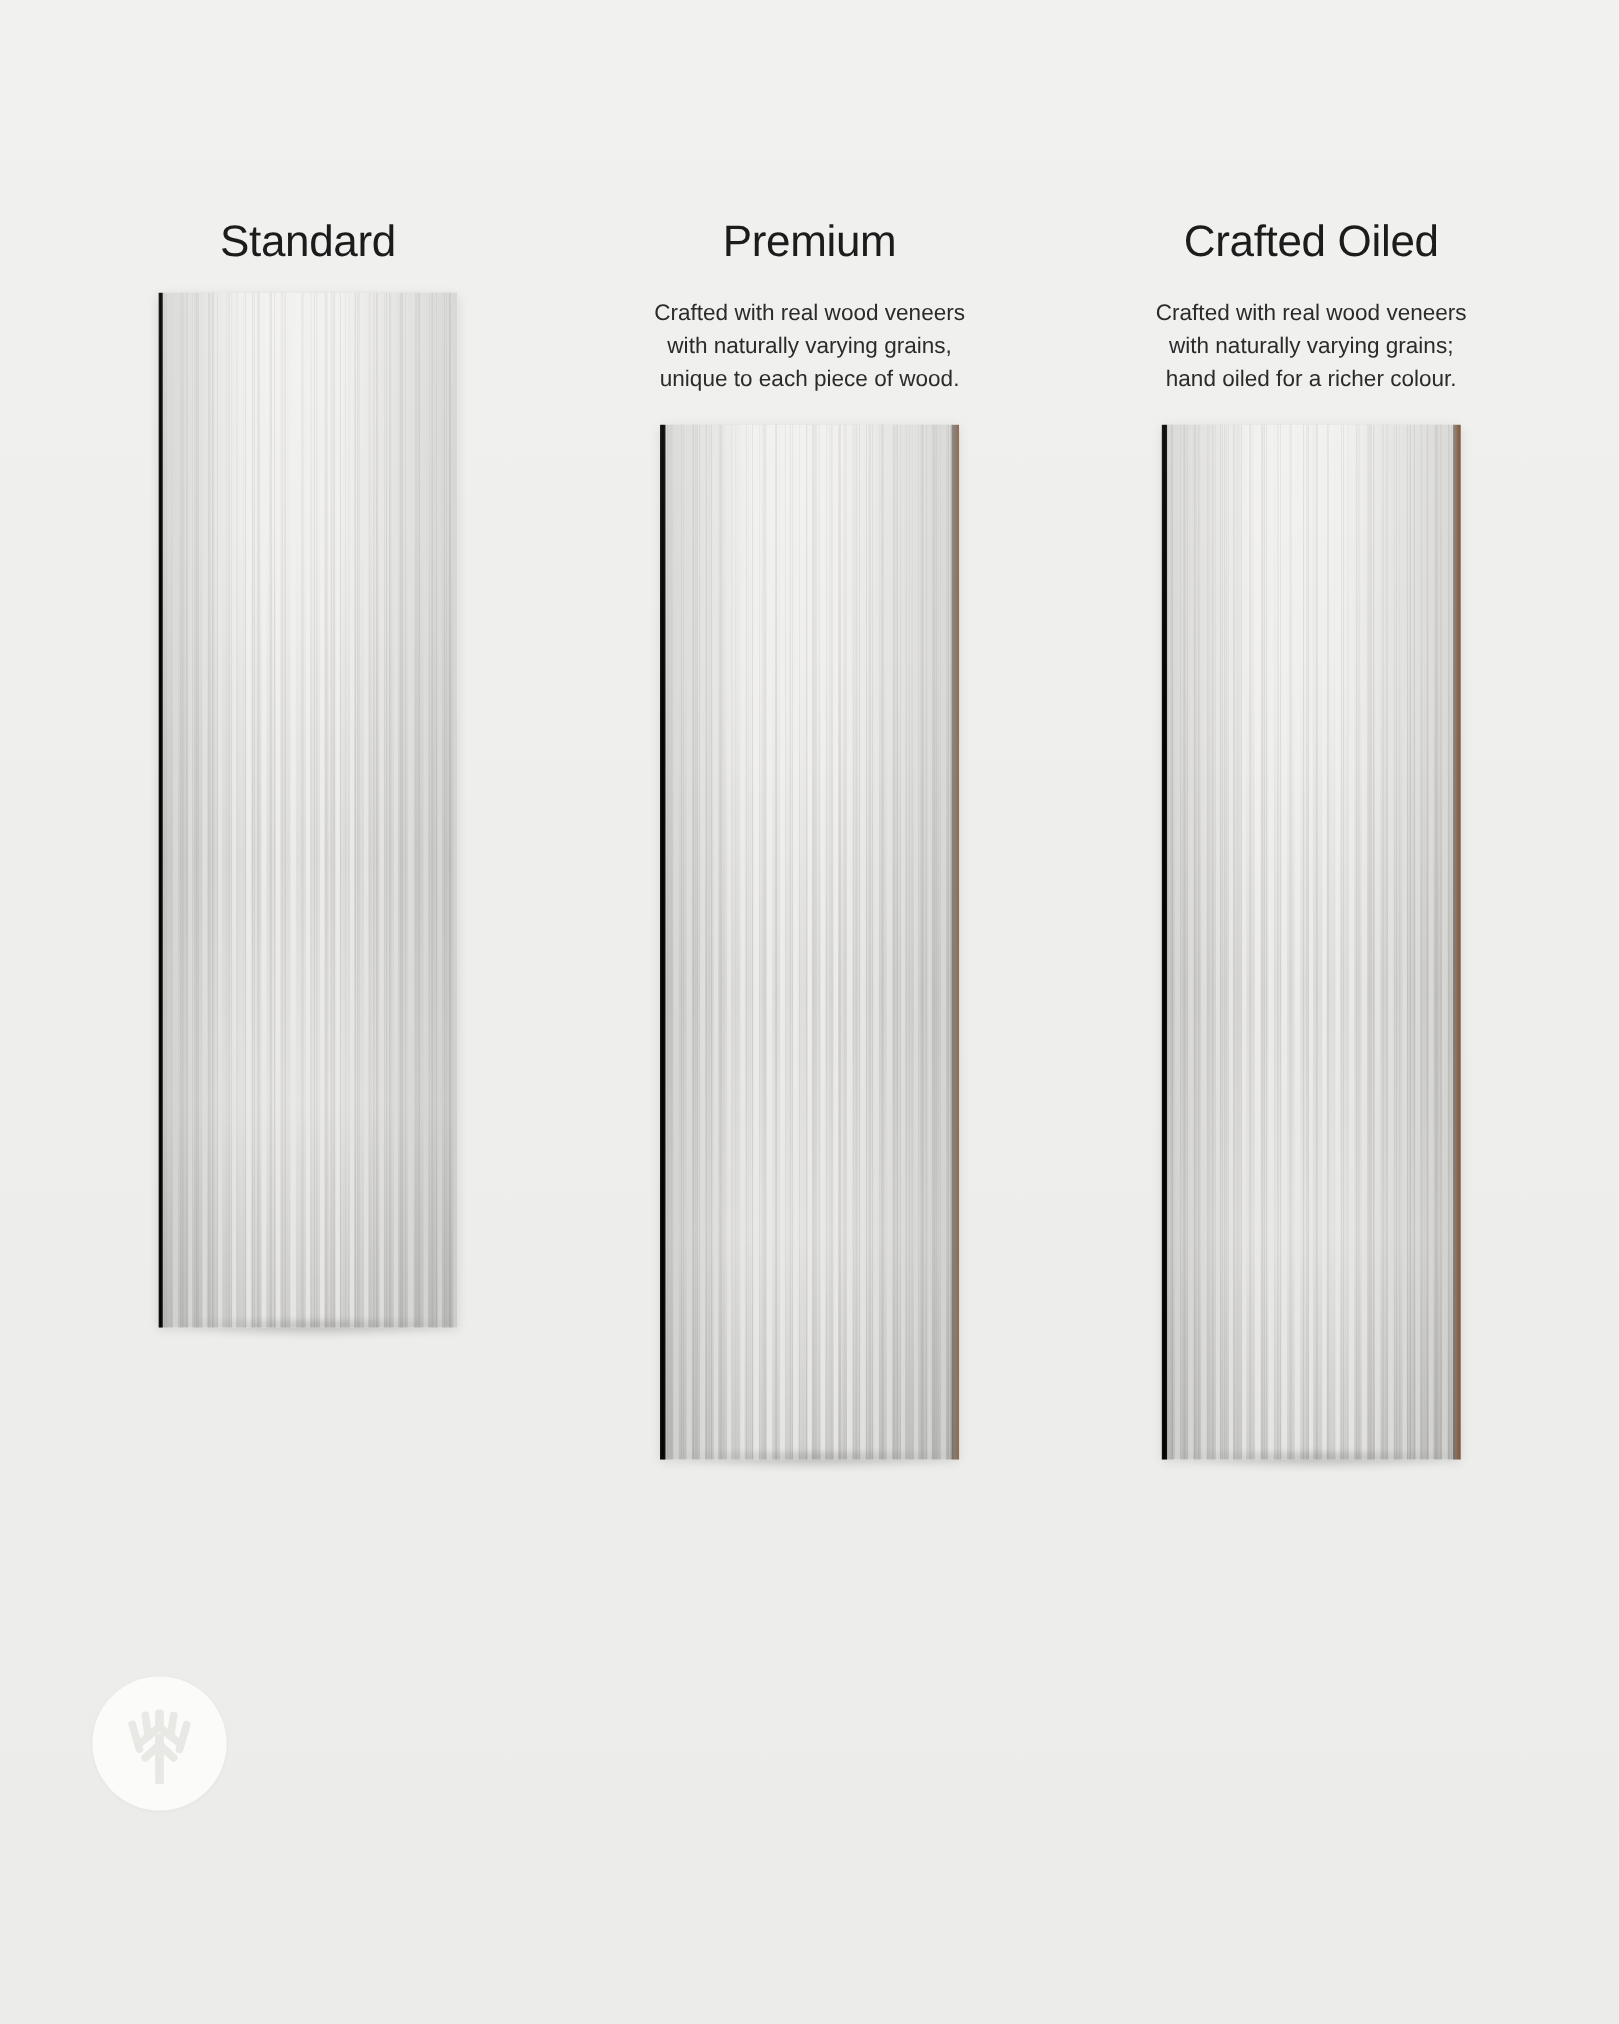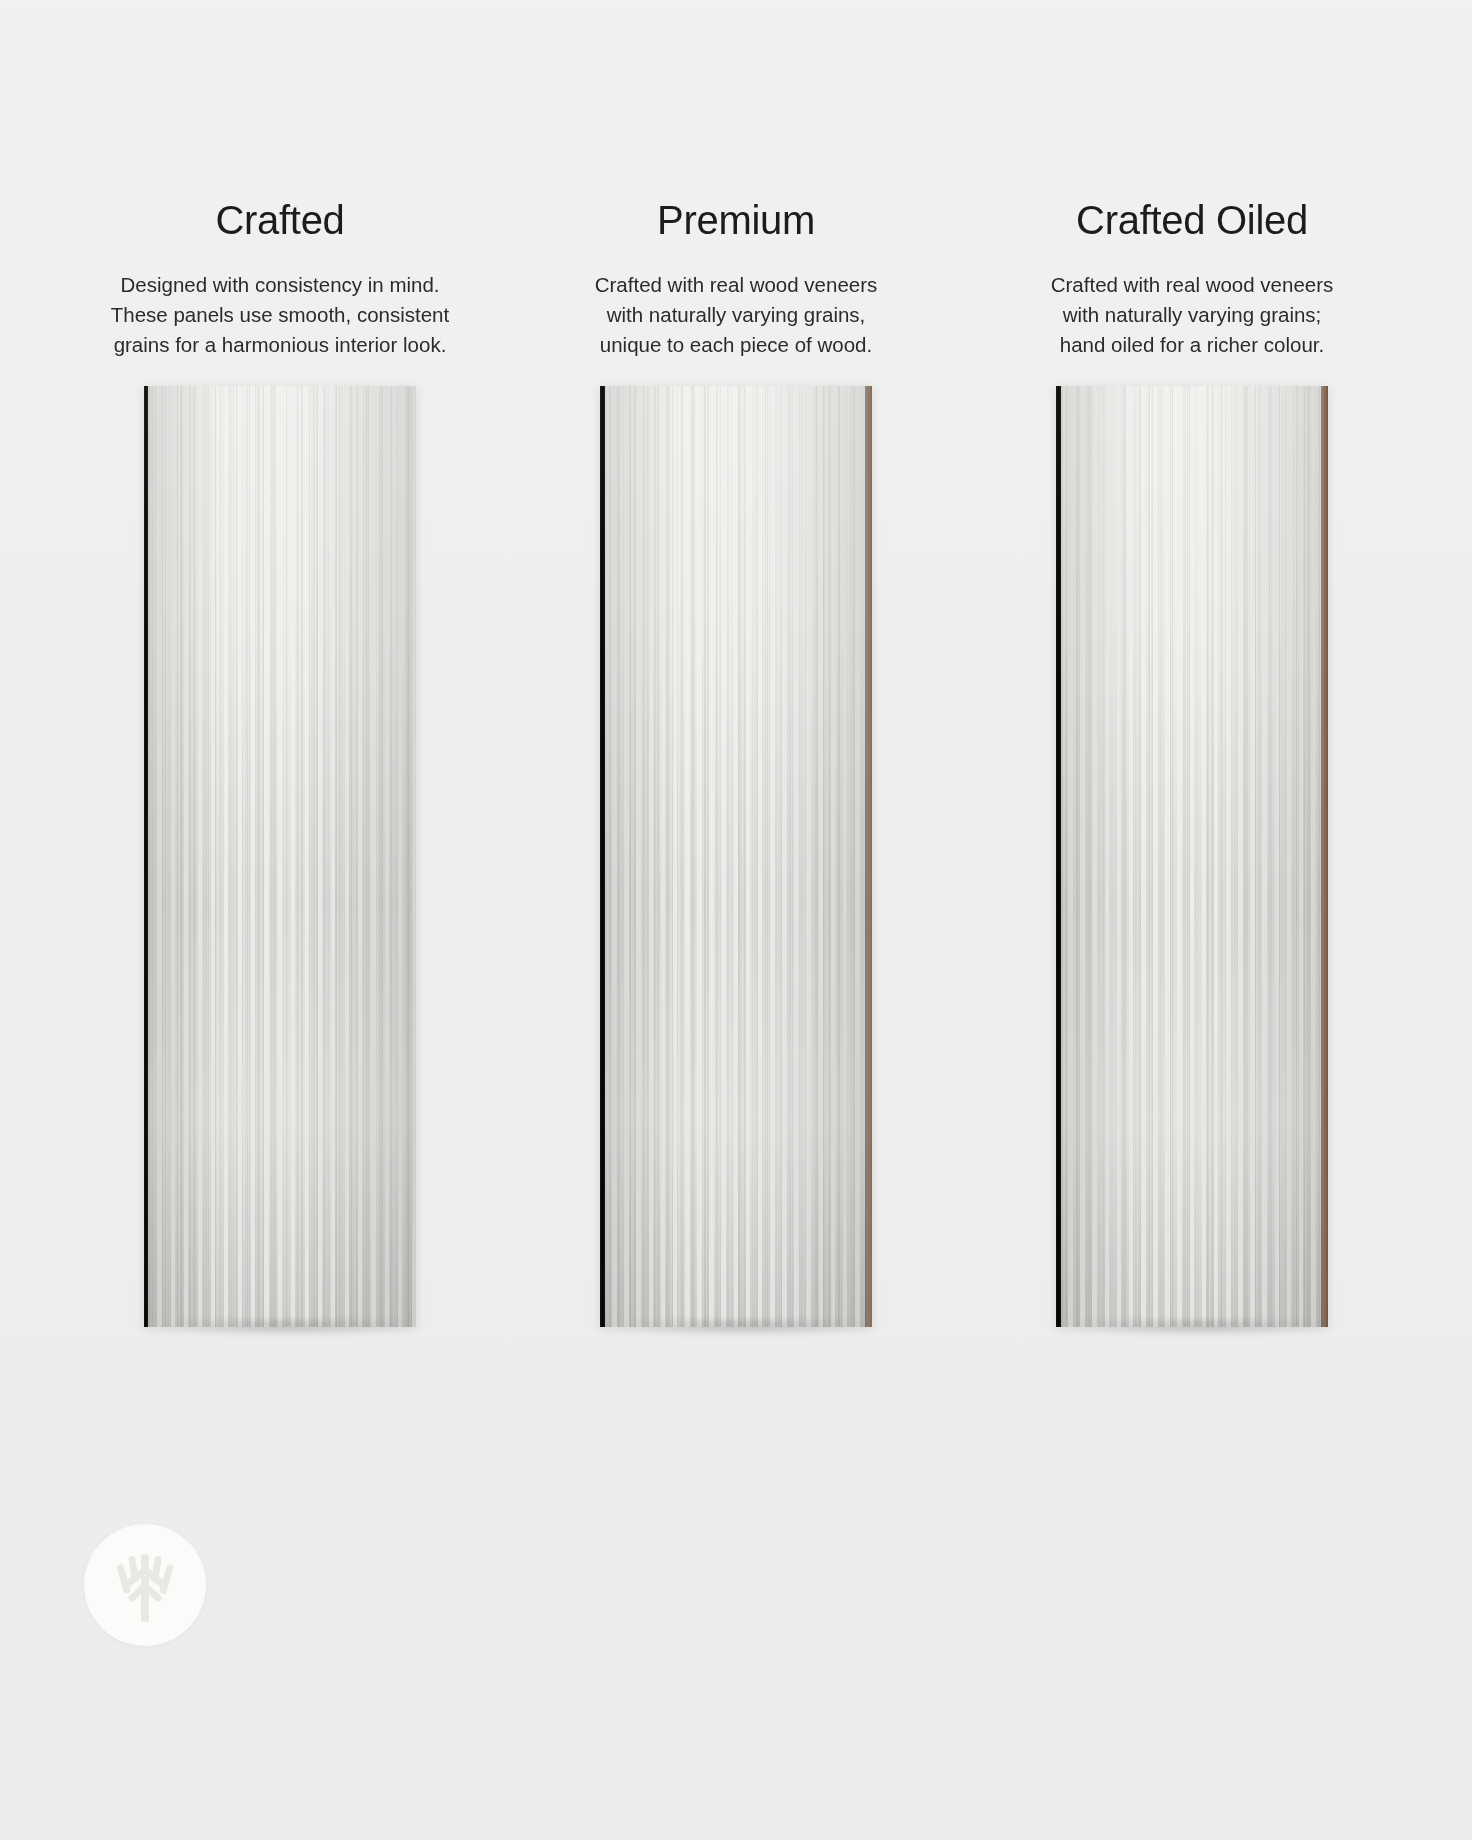--- a/index.html
+++ b/index.html
@@ -144,24 +144,21 @@
   .logo svg { display: block; }
 </style>
 </head>
 <body>
 
 <div class="page">
 
   <div class="columns">
 
     <div class="column">
-      <div class="col-title">Crafted</div>
-      <div class="col-desc">Designed with consistency in mind.
-These panels use smooth, consistent
-grains for a harmonious interior look.</div>
+      <div class="col-title">Standard</div>
       <div class="panel-wrap">
         <div class="panel" id="panel-0">
           <div class="slats">
               <div class="gap" style="width: 4.2px; background: linear-gradient(90deg, rgb(32, 32, 30), rgb(0, 0, 0) 50%, rgb(32, 32, 30));"></div>
               <div class="slat" style="flex: 0 0 9.19px;">
                 <div class="grain" style="background: linear-gradient(90deg, rgba(255, 255, 255, 0) 0%, rgba(80, 50, 30, 0.08) 0%, rgba(80, 50, 30, 0.08) 0.7%, rgba(255, 255, 255, 0) 2.1%, rgba(255, 255, 255, 0) 3.6%, rgba(80, 50, 30, 0.16) 3.6%, rgba(80, 50, 30, 0.16) 5.1%, rgba(255, 255, 255, 0) 8.1%, rgba(255, 255, 255, 0) 9.6%, rgba(80, 50, 30, 0.14) 9.6%, rgba(80, 50, 30, 0.14) 10.9%, rgba(255, 255, 255, 0) 13.3%, rgba(255, 255, 255, 0) 14.8%, rgba(80, 50, 30, 0.17) 14.8%, rgba(80, 50, 30, 0.17) 16.5%, rgba(255, 255, 255, 0) 19.5%, rgba(255, 255, 255, 0) 21%, rgba(80, 50, 30, 0.18) 21%, rgba(80, 50, 30, 0.18) 22.8%, rgba(255, 255, 255, 0) 26.1%, rgba(255, 255, 255, 0) 27.6%, rgba(80, 50, 30, 0.06) 27.6%, rgba(80, 50, 30, 0.06) 28.1%, rgba(255, 255, 255, 0) 28.9%, rgba(255, 255, 255, 0) 30.4%, rgba(80, 50, 30, 0.11) 30.4%, rgba(80, 50, 30, 0.11) 31.5%, rgba(255, 255, 255, 0) 33.3%, rgba(255, 255, 255, 0) 34.8%, rgba(80, 50, 30, 0.19) 34.8%, rgba(80, 50, 30, 0.19) 36.6%, rgba(255, 255, 255, 0) 40%, rgba(255, 255, 255, 0) 41.5%, rgba(80, 50, 30, 0.2) 41.5%, rgba(80, 50, 30, 0.2) 43.6%, rgba(255, 255, 255, 0) 47.4%, rgba(255, 255, 255, 0) 48.9%, rgba(80, 50, 30, 0.14) 48.9%, rgba(80, 50, 30, 0.14) 50.2%, rgba(255, 255, 255, 0) 52.6%, rgba(255, 255, 255, 0) 54.1%, rgba(80, 50, 30, 0.08) 54.1%, rgba(80, 50, 30, 0.08) 54.8%, rgba(255, 255, 255, 0) 56.1%, rgba(255, 255, 255, 0) 57.6%, rgba(80, 50, 30, 0.16) 57.6%, rgba(80, 50, 30, 0.16) 59.1%, rgba(255, 255, 255, 0) 61.9%, rgba(255, 255, 255, 0) 63.4%, rgba(80, 50, 30, 0.15) 63.4%, rgba(80, 50, 30, 0.15) 64.9%, rgba(255, 255, 255, 0) 67.6%, rgba(255, 255, 255, 0) 69.1%, rgba(80, 50, 30, 0.1) 69.1%, rgba(80, 50, 30, 0.1) 70%, rgba(255, 255, 255, 0) 71.6%, rgba(255, 255, 255, 0) 73.1%, rgba(80, 50, 30, 0.15) 73.1%, rgba(80, 50, 30, 0.15) 74.5%, rgba(255, 255, 255, 0) 77.1%, rgba(255, 255, 255, 0) 78.6%, rgba(80, 50, 30, 0.07) 78.6%, rgba(80, 50, 30, 0.07) 79.2%, rgba(255, 255, 255, 0) 80.2%, rgba(255, 255, 255, 0) 81.7%, rgba(80, 50, 30, 0.14) 81.7%, rgba(80, 50, 30, 0.14) 83%, rgba(255, 255, 255, 0) 85.5%, rgba(255, 255, 255, 0) 87%, rgba(80, 50, 30, 0.08) 87%, rgba(80, 50, 30, 0.08) 87.6%, rgba(255, 255, 255, 0) 88.8%, rgba(255, 255, 255, 0) 90.3%, rgba(80, 50, 30, 0.1) 90.3%, rgba(80, 50, 30, 0.1) 91.3%, rgba(255, 255, 255, 0) 93%, rgba(255, 255, 255, 0) 94.5%, rgba(80, 50, 30, 0.12) 94.5%, rgba(80, 50, 30, 0.12) 95.6%, rgba(255, 255, 255, 0) 97.6%, rgba(255, 255, 255, 0) 99.1%, rgba(80, 50, 30, 0.17) 99.1%, rgba(80, 50, 30, 0.17) 100.8%, rgba(255, 255, 255, 0) 104%);"></div>
                 <div style="position: absolute; inset: 0px; background: linear-gradient(rgba(255, 255, 255, 0.1) 0%, rgba(0, 0, 0, 0) 22%, rgba(0, 0, 0, 0.06) 55%, rgba(0, 0, 0, 0.02) 78%, rgba(0, 0, 0, 0.1) 100%);"></div>
               </div>
               <div class="gap" style="flex: 0 0 4.2px;"></div>
               <div class="slat" style="flex: 0 0 9.19px;">

